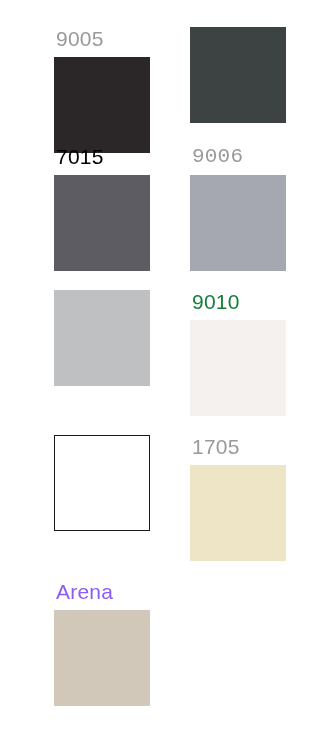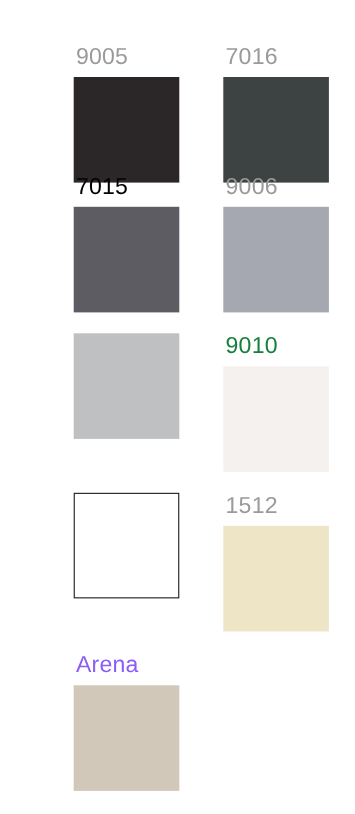--- a/index.html
+++ b/index.html
@@ -15,21 +15,21 @@
     font-family: "Liberation Sans", sans-serif;
     -webkit-font-smoothing: antialiased;
   }
 
   .palette {
     position: relative;
     width: 323px;
     height: 740px;
     background: #ffffff;
     box-sizing: border-box;
-    padding: 13px;
+    padding: 0;
   }
 
   .swatch-row {
     display: flex;
     flex-direction: row;
     justify-content: flex-start;
     align-items: flex-start;
     height: 145px;
     padding-left: 54px;
     box-sizing: border-box;
@@ -79,52 +79,51 @@
 <body>
 
 <div class="palette" style="background-color: rgb(255, 255, 255);">
 
   <div class="swatch-row">
     <div class="swatch-cell col-left">
       <div class="swatch-label" style="color: rgb(154, 154, 154);">9005</div>
       <div class="swatch-chip" style="background-color: rgb(43, 38, 40);"></div>
     </div>
     <div class="swatch-cell col-right">
-      <div class="swatch-label" style="color: rgb(154, 154, 154);">7016</div>
       <div class="swatch-chip" style="background-color: rgb(60, 67, 66);"></div>
     </div>
   </div>
 
   <div class="swatch-row">
     <div class="swatch-cell col-left">
       <div class="swatch-label" style="color: #000000;">7015</div>
       <div class="swatch-chip" style="background-color: rgb(93, 92, 99);"></div>
     </div>
     <div class="swatch-cell col-right">
-      <div class="swatch-label" style="color: rgb(154, 154, 154);">9006</div>
+      <div class="swatch-label" style="color: rgb(154, 154, 154); font-family: Liberation Mono, monospace;">9006</div>
       <div class="swatch-chip" style="background-color: rgb(165, 168, 176);"></div>
     </div>
   </div>
 
   <div class="swatch-row">
     <div class="swatch-cell col-left">
       <div class="swatch-chip" style="background-color: rgb(191, 192, 194);"></div>
     </div>
     <div class="swatch-cell col-right">
       <div class="swatch-label" style="color: #15803d;">9010</div>
       <div class="swatch-chip" style="background-color: rgb(245, 241, 239);"></div>
     </div>
   </div>
 
   <div class="swatch-row">
     <div class="swatch-cell col-left">
       <div class="swatch-chip has-outline" style="background-color: rgb(255, 255, 255); border-color: rgb(26, 26, 26);"></div>
     </div>
     <div class="swatch-cell col-right">
-      <div class="swatch-label" style="color: rgb(154, 154, 154);">1512</div>
+      <div class="swatch-label" style="color: rgb(154, 154, 154);">1705</div>
       <div class="swatch-chip" style="background-color: rgb(238, 229, 198);"></div>
     </div>
   </div>
 
   <div class="swatch-row">
     <div class="swatch-cell col-left">
       <div class="swatch-label" style="color: #8b5cf6;">Arena</div>
       <div class="swatch-chip" style="background-color: rgb(210, 200, 186);"></div>
     </div>
     <div class="swatch-cell col-right is-empty">

